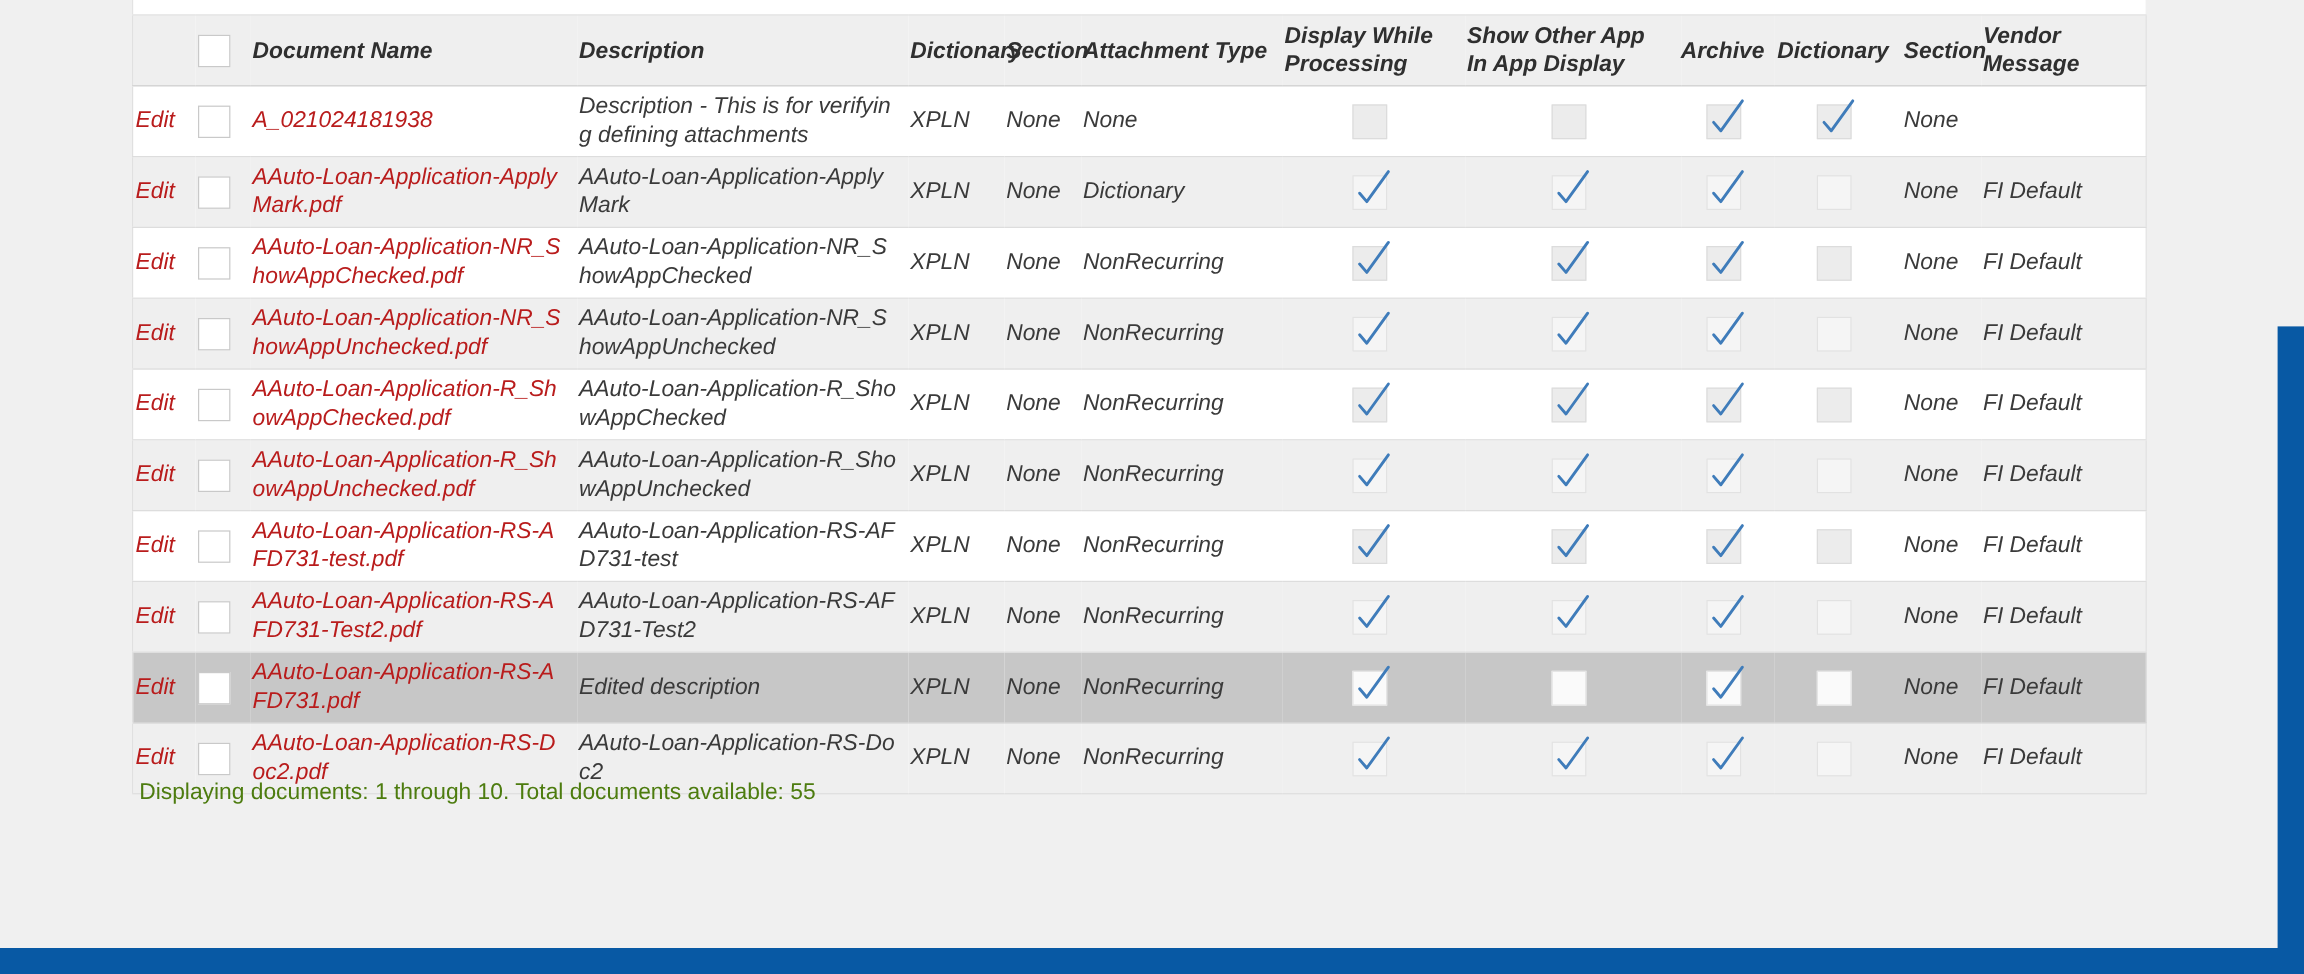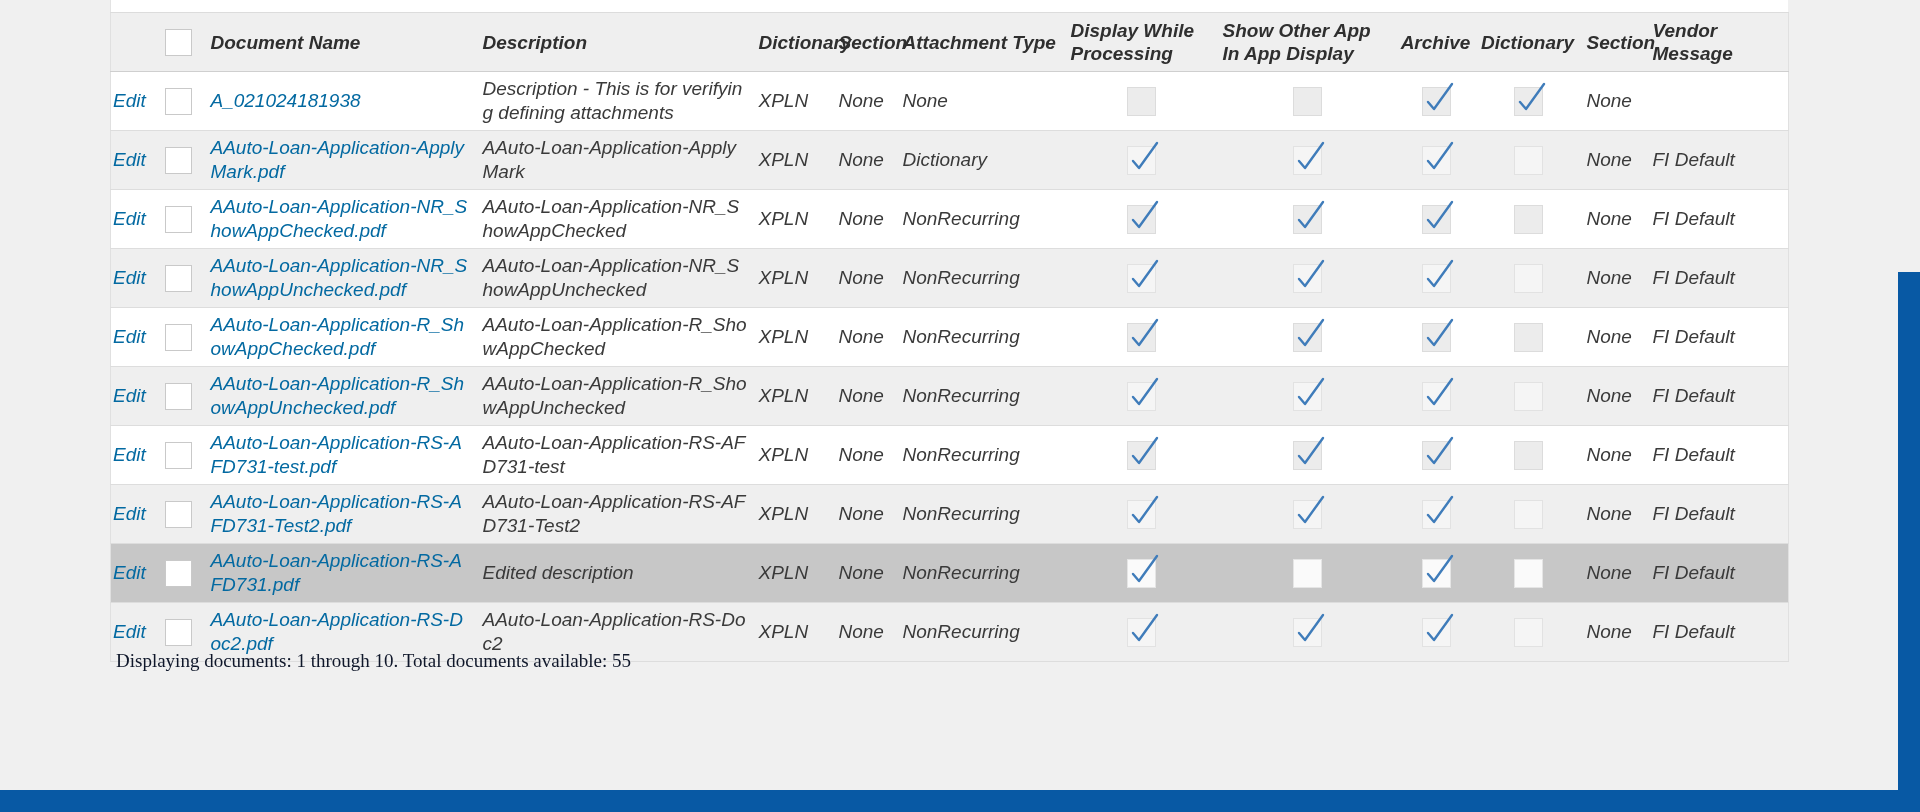--- a/index.html
+++ b/index.html
@@ -24,35 +24,35 @@
   table.doc-table th.c{text-align:center;padding-left:0;}
   table.doc-table td{
     font-size:19px;color:#3a3a3a;vertical-align:middle;
     border-bottom:1px solid #dddddd;
     padding:5px 8px 5px 2px;height:44px;line-height:24px;
   }
   tr.alt td{background:#efefef;}
   tr.selected td{background:#c7c7c7;}
   td.edit-cell{padding-left:12px;}
   th.first{padding-left:12px;}
-  a.lnk{color:#0369a1;text-decoration:none;cursor:pointer;}
+  a.lnk{color:#b91c1c;text-decoration:none;cursor:pointer;}
   td.wrapcol{word-break:break-all;padding-right:14px;}
   .rowbox{
     display:inline-block;width:25px;height:25px;background:#ffffff;
     border:1px solid #c9c9c9;vertical-align:middle;cursor:pointer;
   }
   td.flag{text-align:center;padding:0;}
   .flagbox{
     display:inline-block;position:relative;width:27px;height:27px;
     background:#ececec;border:1px solid #dcdcdc;vertical-align:middle;
   }
   tr.alt .flagbox{background:#f5f5f5;border-color:#e2e2e2;}
   tr.selected .flagbox{background:#fafafa;border-color:#e5e5e5;}
   .flagbox svg{position:absolute;left:0px;top:-8px;overflow:visible;}
-  .footer-status{position:absolute;left:116px;top:650px;font-size:19px;color:#0f172a;font-family:Liberation Serif, serif;}
+  .footer-status{position:absolute;left:116px;top:650px;font-size:19px;color:#4d7c0f;}
   .bottom-bar{position:absolute;left:0;bottom:0;width:1920px;height:22px;background:#0859a4;}
   .right-bar{position:absolute;right:0;top:272px;width:22px;height:540px;background:#0859a4;}
 </style>
 </head>
 <body>
 
 <div class="panel">
   <div class="top-strip"></div>
   <table class="doc-table">
     <colgroup>

